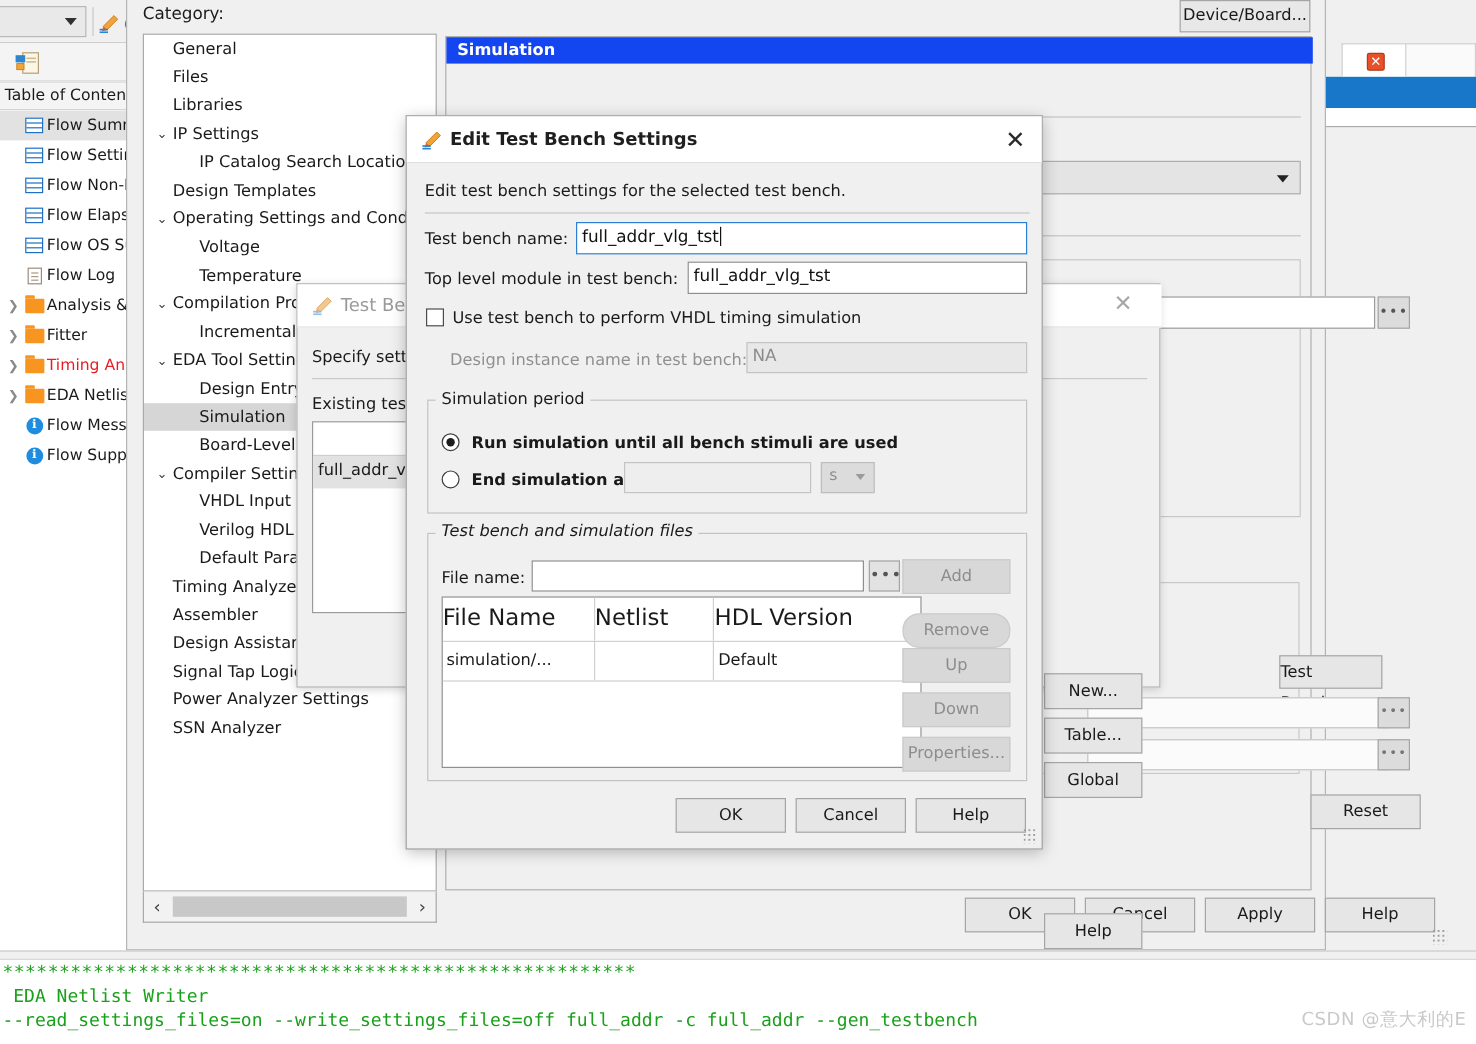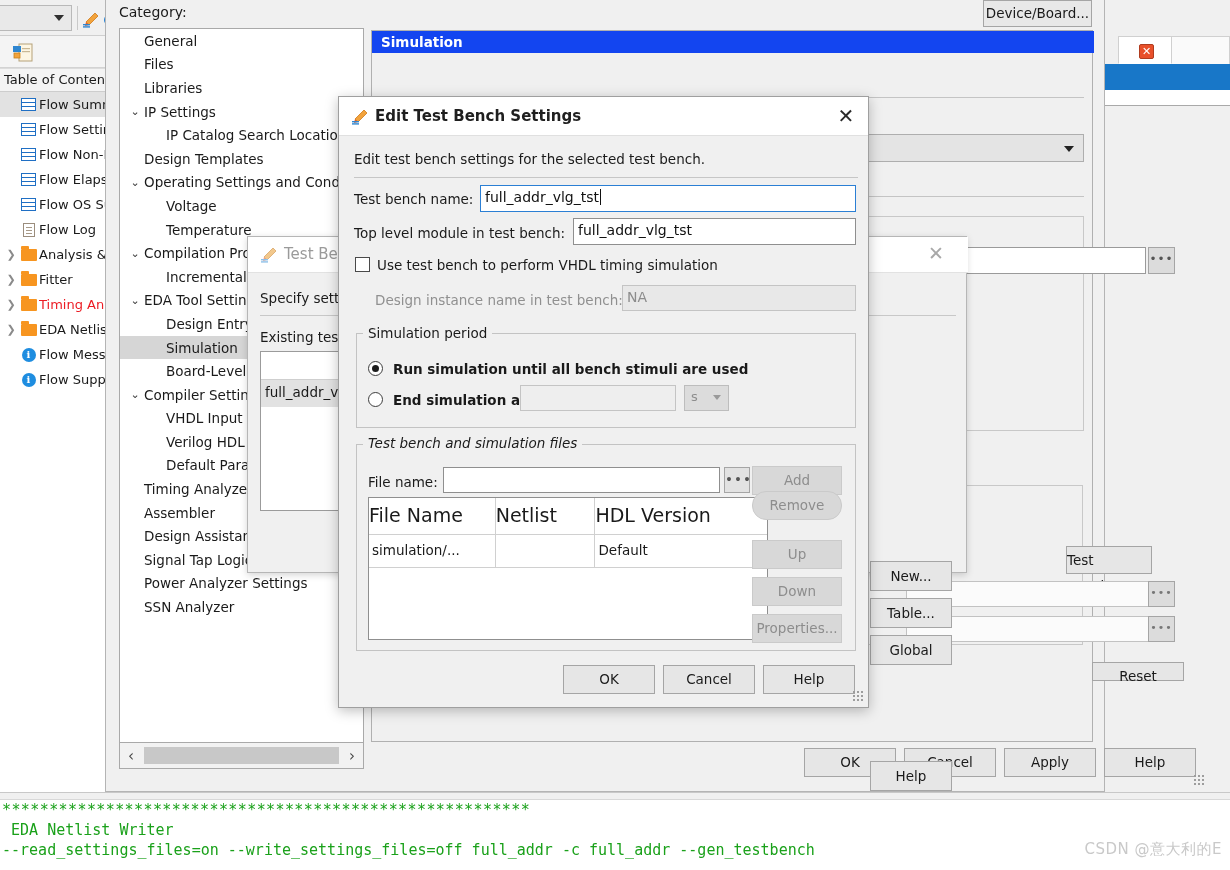--- a/index.html
+++ b/index.html
@@ -217,21 +217,21 @@
   }
   .row-field {
     position: absolute; width: 252px; height: 26px; background: #fbfbfb; border: 1px solid #c2c2c2;
   }
   .row-dots {
     position: absolute; width: 27px; height: 26px; background: #dcdcdc;
     border: 1px solid #a5a5a5; color: #777; text-align: center; font-size: 11px;
     line-height: 21px; letter-spacing: 1px;
   }
   .reset-btn {
-    position: absolute; left: 986px; top: 662px; width: 92px; height: 19px;
+    position: absolute; left: 986px; top: 662px; width: 92px; height: 29px;
     background: #e6e6e6; border: 1px solid #a5a5a5; font-size: 13.5px;
     text-align: center; line-height: 27px;
   }
   .bottom-btn {
     position: absolute; top: 748px; width: 92px; height: 29px; background: #e6e6e6;
     border: 1px solid #a5a5a5; font-size: 13.5px; text-align: center; line-height: 27px;
   }
   .grip {
     position: absolute; width: 12px; height: 12px;
     background-image:
@@ -725,21 +725,21 @@
         <div class="col3">HDL Version</div>
       </div>
       <div class="ft-row">
         <div class="col1">simulation/...</div>
         <div class="col2"></div>
         <div class="col3">Default</div>
       </div>
     </div>
 
     <div class="gbtn" style="left:413px;top:369px;">Add</div>
-    <div class="gbtn" style="left:413px;top:394px;border-radius:14px;">Remove</div>
+    <div class="gbtn" style="left:413px;top:414px;border-radius:14px;">Remove</div>
     <div class="gbtn" style="left:413px;top:443px;">Up</div>
     <div class="gbtn" style="left:413px;top:480px;">Down</div>
     <div class="gbtn" style="left:413px;top:517px;">Properties...</div>
 
     <div class="ebtn" style="left:224px;top:568px;">OK</div>
     <div class="ebtn" style="left:324px;top:568px;">Cancel</div>
     <div class="ebtn" style="left:424px;top:568px;">Help</div>
     <div class="grip" style="left:514px;top:594px;"></div>
   </div>
 

